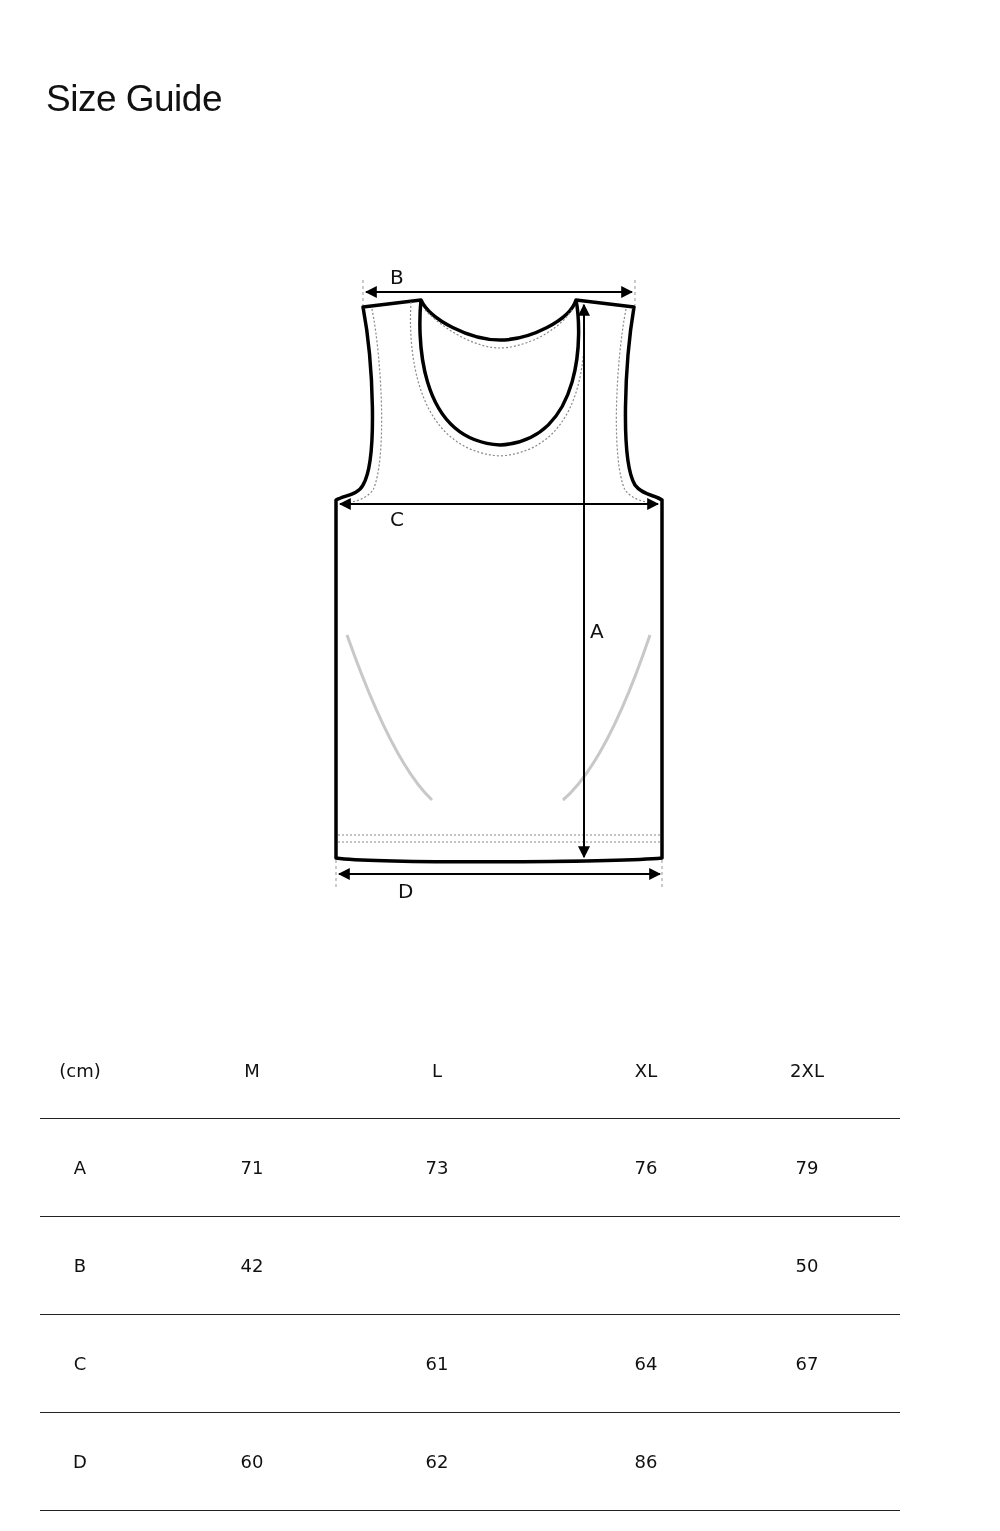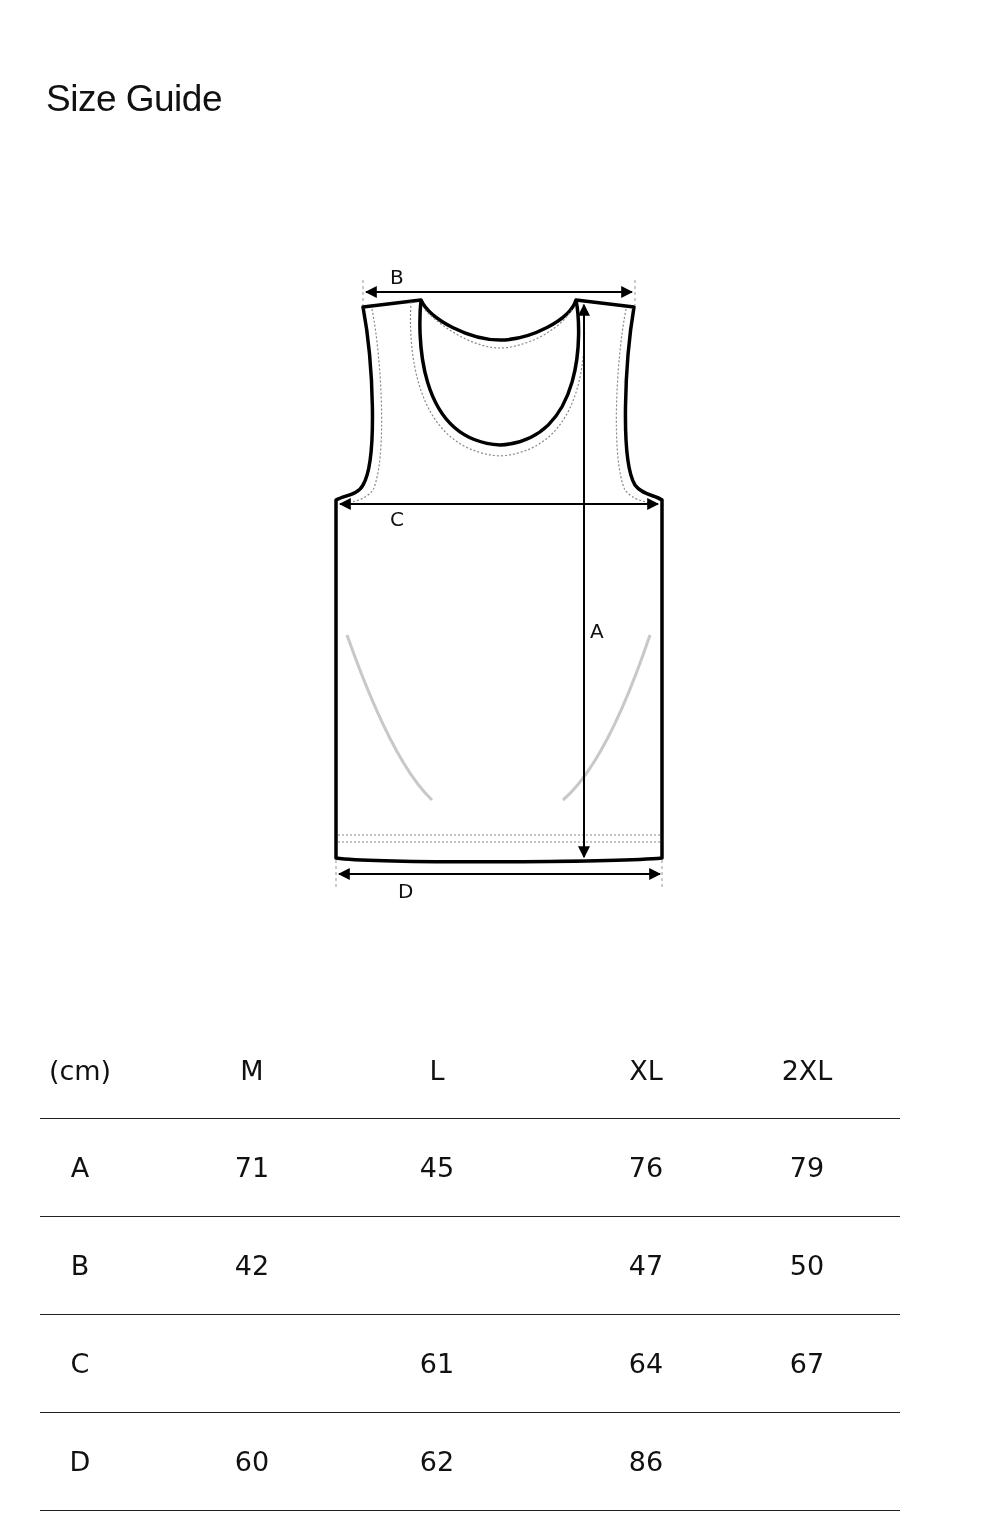--- a/index.html
+++ b/index.html
@@ -7,21 +7,21 @@
            font-family: "Liberation Sans", "DejaVu Sans", sans-serif; color: #111; }
     .title { position: absolute; left: 46px; top: 78px; font-size: 37px; font-weight: normal;
              letter-spacing: -0.5px; margin: 0; color: #111; }
     .diagram { position: absolute; left: 320px; top: 260px; width: 360px; height: 650px; }
     .diagram svg { width: 360px; height: 650px; display: block; }
     .diag-label { font-family: "DejaVu Sans", sans-serif; font-size: 20px; fill: #111; }
     .size-table { position: absolute; left: 40px; top: 1022px; width: 860px; }
     .row { position: relative; height: 97px; border-bottom: 1.5px solid #222; }
     .row.header { height: 96px; }
     .cell { position: absolute; top: 0; height: 100%; display: flex; align-items: center;
-            justify-content: center; font-size: 27px; font-family: "DejaVu Sans", sans-serif;
+            justify-content: center; font-size: 18px; font-family: "DejaVu Sans", sans-serif;
             font-weight: normal; color: #111; }
     .c0 { left: 0; width: 80px; }
     .c1 { left: 152px; width: 120px; }
     .c2 { left: 337px; width: 120px; }
     .c3 { left: 546px; width: 120px; }
     .c4 { left: 707px; width: 120px; }
     .header .cell { padding-top: 0; }
   </style>
 </head>
 <body>
@@ -86,28 +86,27 @@
   <div class="row header">
     <div class="cell c0">(cm)</div>
     <div class="cell c1">M</div>
     <div class="cell c2">L</div>
     <div class="cell c3">XL</div>
     <div class="cell c4">2XL</div>
   </div>
   <div class="row">
     <div class="cell c0">A</div>
     <div class="cell c1">71</div>
-    <div class="cell c2">45</div>
+    <div class="cell c2">73</div>
     <div class="cell c3">76</div>
     <div class="cell c4">79</div>
   </div>
   <div class="row">
     <div class="cell c0">B</div>
     <div class="cell c1">42</div>
-    <div class="cell c3">47</div>
     <div class="cell c4">50</div>
   </div>
   <div class="row">
     <div class="cell c0">C</div>
     <div class="cell c2">61</div>
     <div class="cell c3">64</div>
     <div class="cell c4">67</div>
   </div>
   <div class="row">
     <div class="cell c0">D</div>

